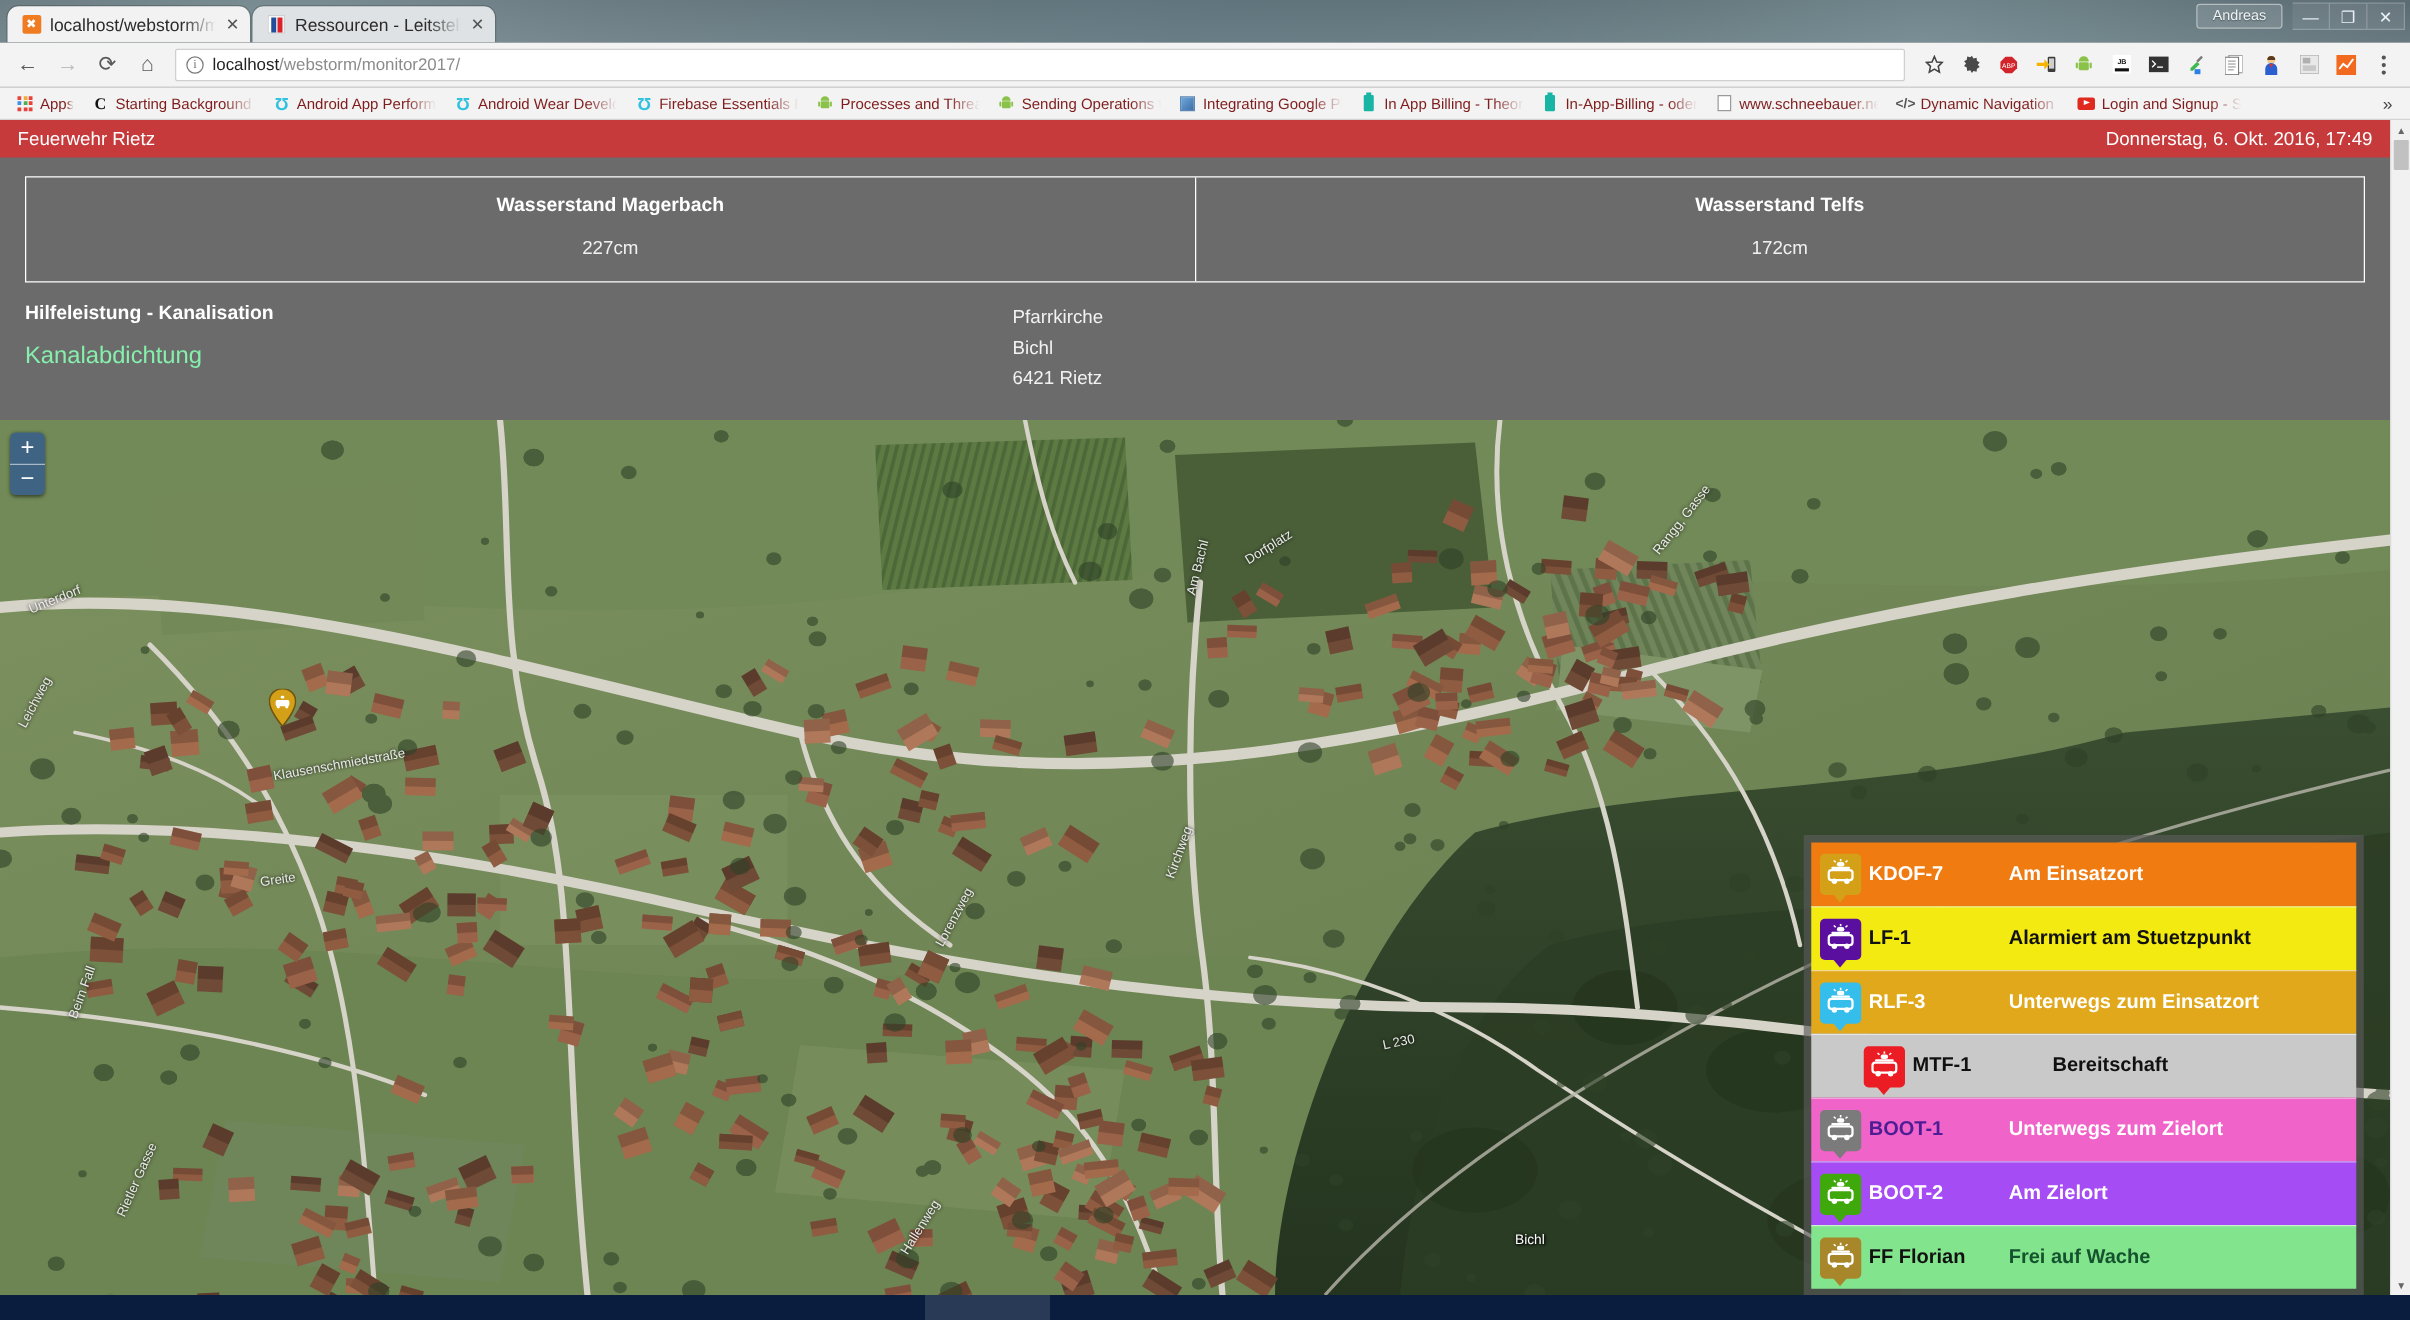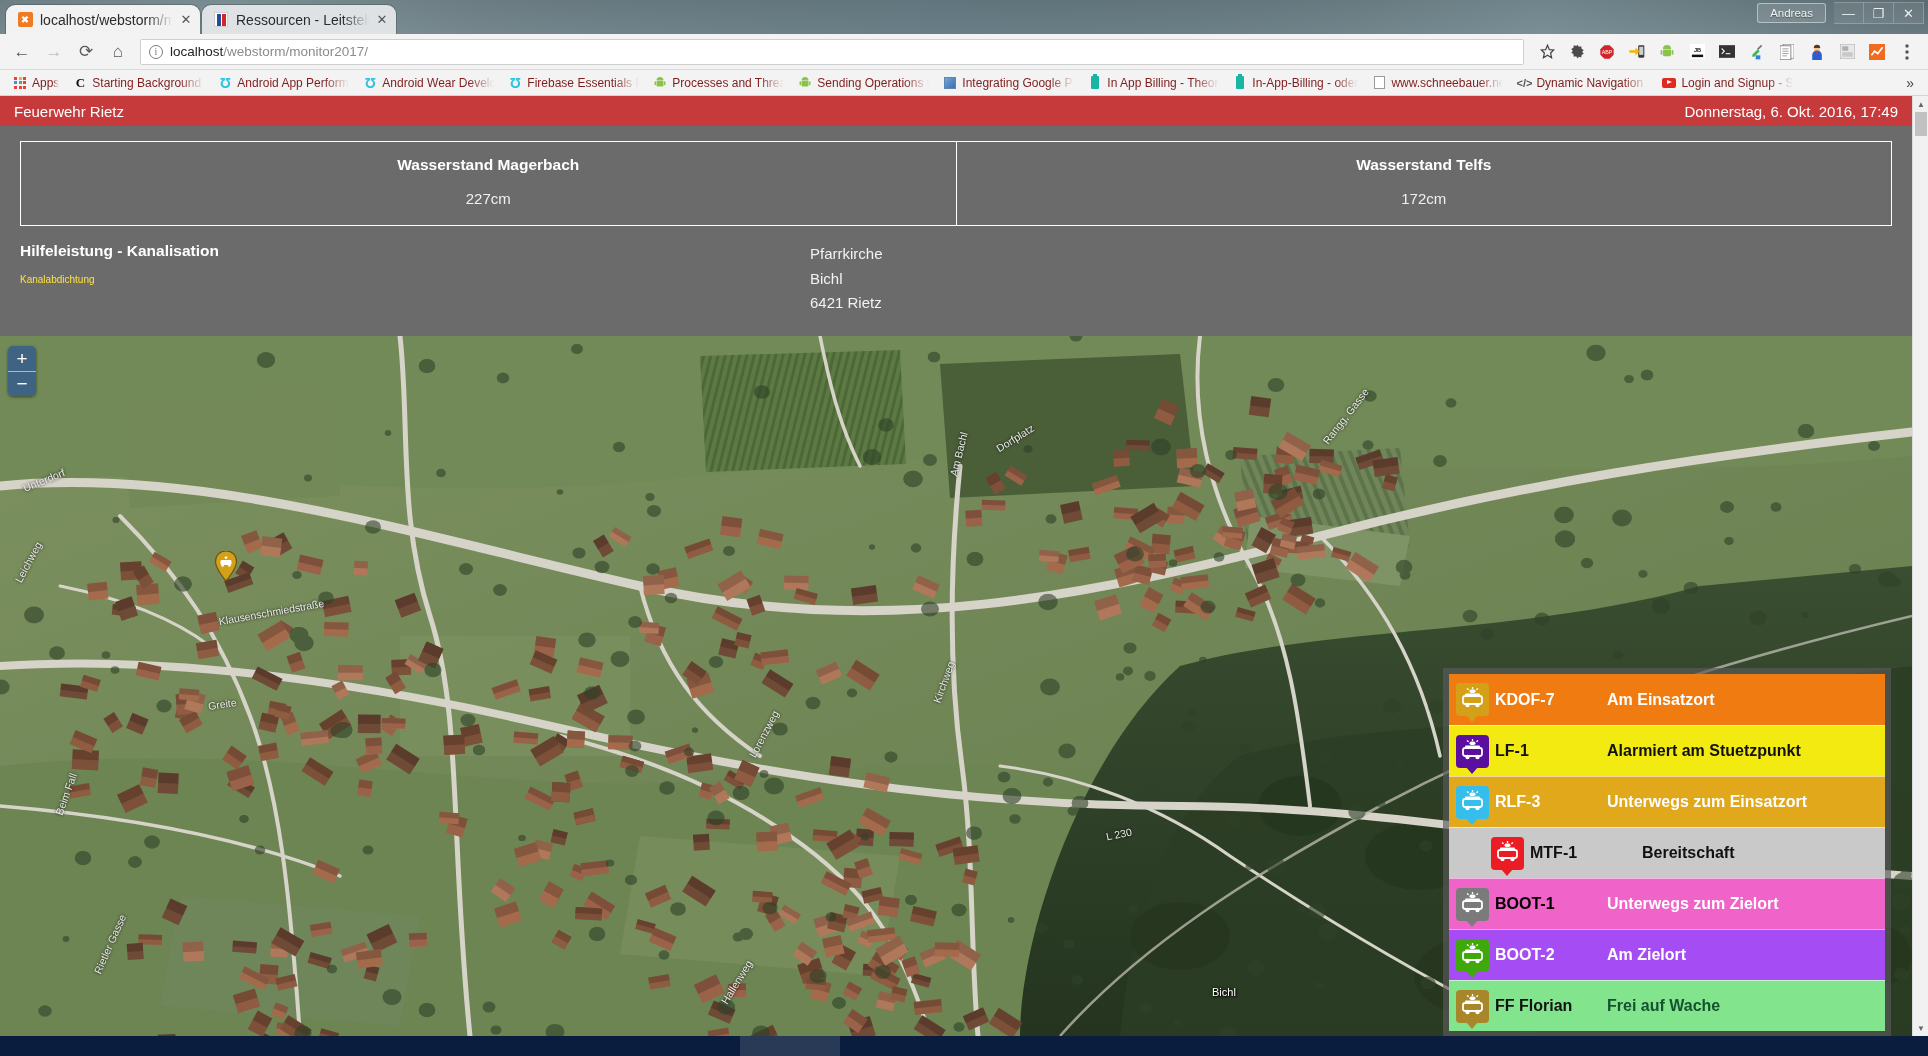--- a/index.html
+++ b/index.html
@@ -131,21 +131,21 @@
 
   .levels { display: flex; margin: 15px 20px 0 20px; border: 1px solid #ffffff; }
   .level { flex: 1; text-align: center; padding: 14px 0 18px; }
   .level + .level { border-left: 1px solid #ffffff; }
   .level-name { color: #fff; font-size: 15.5px; font-weight: bold; margin-bottom: 16px; }
   .level-val { color: #f0f0f0; font-size: 15px; }
 
   .mission { display: flex; margin: 16px 20px 0 20px; }
   .mission-left { flex: 0 0 790px; }
   .mission-type { color: #fff; font-size: 15.5px; font-weight: bold; }
-  .mission-desc { color: #fde047; font-size: 10px; margin-top: 14px; }
+  .mission-desc { color: #86efac; font-size: 19px; margin-top: 14px; }
   .mission-addr { flex: 1; color: #f2f2f2; font-size: 15px; line-height: 24.5px; }
 
   
   .map { position: absolute; left: 0; top: 240px; width: 1912px; height: 700px; overflow: hidden; background: #4d6140; }
   .map-sat { position: absolute; inset: 0; }
 
   .map-zoom {
     position: absolute; left: 8px; top: 10px; width: 28px;
     background: rgba(42,84,148,.72); border-radius: 5px;
     box-shadow: 0 1px 3px rgba(0,0,0,.5); z-index: 9;
@@ -2178,21 +2178,21 @@
               <svg width="23" height="22" viewBox="0 0 23 22" fill="#fff">
                 <rect x="2" y="9" width="19" height="8" rx="2.2" fill="none" stroke="#fff" stroke-width="1.8"></rect>
                 <circle cx="6.5" cy="18" r="2.2"></circle>
                 <circle cx="16.5" cy="18" r="2.2"></circle>
                 <rect x="8.5" y="2.5" width="6" height="3.6" rx="1.8"></rect>
                 <rect x="4" y="6.4" width="15" height="1.8" rx=".9"></rect>
                 <path d="M6 1.4l1.6 1.4M17 1.4l-1.6 1.4M11.5 0v2" stroke="#fff" stroke-width="1.3"></path>
               </svg>
             </div>
           </div>
-          <div class="vname" style="color:#000000">BOOT-1</div>
+          <div class="vname" style="color:#4c1d95">BOOT-1</div>
           <div class="vstat" style="color:#ffffff">Unterwegs zum Zielort</div>
         </div>
         <div class="vrow" style="background: rgb(166, 76, 245);">
           <div class="vicon">
             <div class="vpin" style="background:#3fa80b;color:#3fa80b">
               <svg width="23" height="22" viewBox="0 0 23 22" fill="#fff">
                 <rect x="2" y="9" width="19" height="8" rx="2.2" fill="none" stroke="#fff" stroke-width="1.8"></rect>
                 <circle cx="6.5" cy="18" r="2.2"></circle>
                 <circle cx="16.5" cy="18" r="2.2"></circle>
                 <rect x="8.5" y="2.5" width="6" height="3.6" rx="1.8"></rect>

